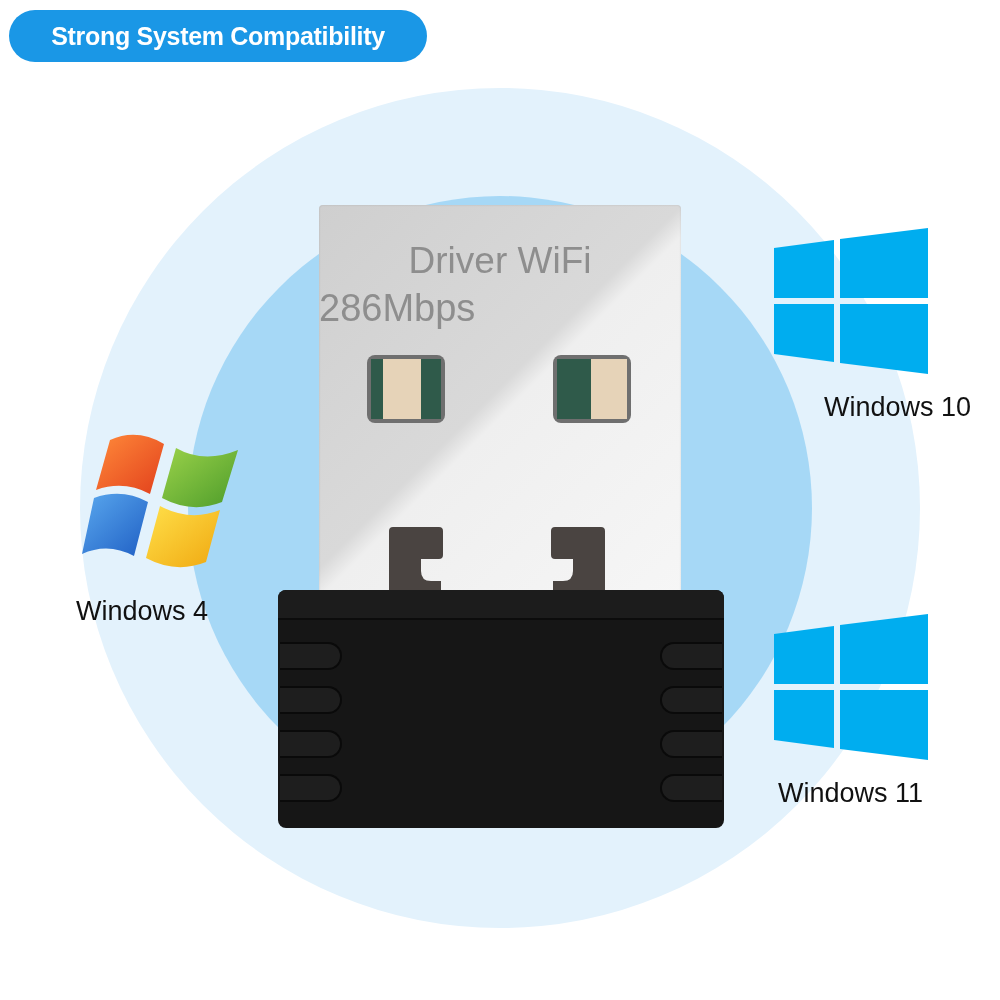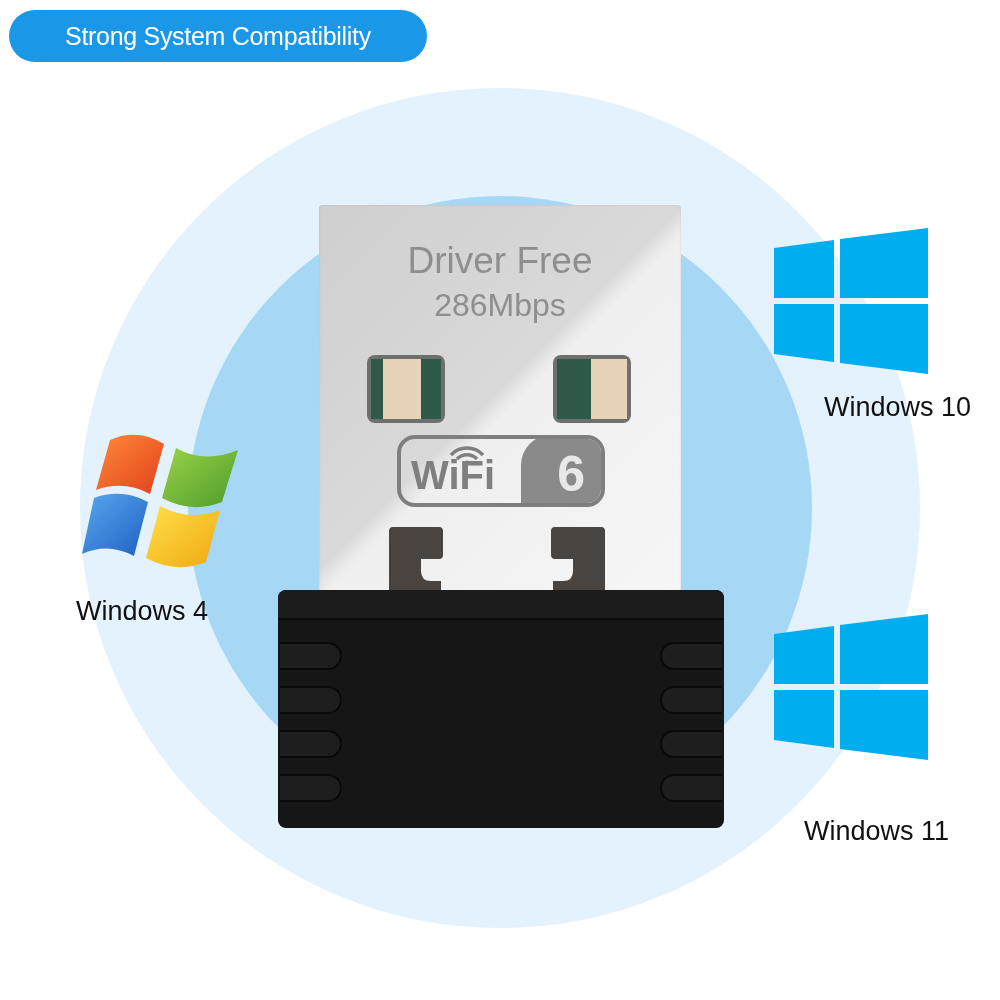--- a/index.html
+++ b/index.html
@@ -1,22 +1,22 @@
 <!DOCTYPE html>
 <html><head>
 <meta charset="utf-8">
 <style>
   html, body { margin:0; padding:0; }
   body { width:1000px; height:1000px; background:#ffffff; position:relative; overflow:hidden; font-family:"Liberation Sans", sans-serif; }
   .circle-outer { position:absolute; left:80px; top:88px; width:840px; height:840px; border-radius:50%; background:#e3f2fc; }
   .circle-inner { position:absolute; left:188px; top:196px; width:624px; height:624px; border-radius:50%; background:#a6d8f6; }
-  .badge { position:absolute; left:9px; top:10px; width:418px; height:52px; border-radius:26px; background:#1a97e6; color:#fff; font-weight:normal; font-size:25px; display:flex; align-items:center; justify-content:center; letter-spacing:-0.3px; }
+  .badge { position:absolute; left:9px; top:10px; width:418px; height:52px; border-radius:26px; background:#1a97e6; color:#fff; font-weight:bold; font-size:25px; display:flex; align-items:center; justify-content:center; letter-spacing:-0.3px; }
   .usb-metal { position:absolute; left:319px; top:205px; width:362px; height:395px; background:linear-gradient(135deg,#cfcfcf 0%,#d9d9d9 48%,#efefef 52%,#f6f6f6 100%); border-radius:4px 4px 0 0; box-shadow:inset 0 0 2px rgba(0,0,0,0.15); }
   .usb-text1 { position:absolute; left:0; width:100%; top:35px; text-align:center; font-size:37px; color:#8e8e8e; }
-  .usb-text2 { position:absolute; left:0; width:100%; top:82px; text-align:center; font-size:32px; color:#8e8e8e; }
+  .usb-text2 { position:absolute; left:0; width:100%; top:82px; text-align:left; font-size:38px; color:#8e8e8e; }
   .contact { position:absolute; top:150px; width:78px; height:68px; background:#6f6f6f; border-radius:8px; overflow:hidden; }
   .contact .pad { position:absolute; top:4px; bottom:4px; }
   .wifi6 { position:absolute; left:78px; top:230px; width:208px; height:72px; border:4px solid #7f7f7f; border-radius:18px; box-sizing:border-box; overflow:hidden; }
   .wifi6 .wifi-text { position:absolute; left:10px; top:14px; font-size:40px; font-weight:bold; color:#7f7f7f; }
   .wifi6 .six-bg { position:absolute; right:-4px; top:-4px; width:84px; height:72px; background:#8a8a8a; border-radius:30px 18px 18px 0; }
   .wifi6 .six { position:absolute; right:16px; top:6px; font-size:50px; font-weight:bold; color:#e8e8e8; }
   .wifi-arcs { position:absolute; left:46px; top:2px; }
   .tab { position:absolute; top:320px; width:62px; height:70px; }
   .usb-body { position:absolute; left:278px; top:590px; width:446px; height:238px; background:#161616; border-radius:8px; }
   .usb-body .lip { position:absolute; left:0; right:0; top:0; height:28px; background:#1c1c1c; border-radius:8px 8px 0 0; border-bottom:2px solid #0c0c0c; }
@@ -28,43 +28,33 @@
 </style>
 </head>
 <body>
 
 <div class="circle-outer"></div>
 <div class="circle-inner"></div>
 
 <div class="badge">Strong System Compatibility</div>
 
 <div class="usb-metal">
-  <div class="usb-text1">Driver Free</div>
+  <div class="usb-text1">Driver WiFi</div>
   <div class="usb-text2">286Mbps</div>
 
   <div class="contact" style="left:48px;">
     <div class="pad" style="left:4px;width:12px;background:#2f5a4a;"></div>
     <div class="pad" style="left:16px;width:38px;background:#e6d3b8;"></div>
     <div class="pad" style="left:54px;width:20px;background:#2f5a4a;"></div>
   </div>
   <div class="contact" style="left:234px;">
     <div class="pad" style="left:4px;width:34px;background:#2f5a4a;"></div>
     <div class="pad" style="left:38px;width:36px;background:#e6d3b8;"></div>
   </div>
 
-  <div class="wifi6">
-    <svg class="wifi-arcs" width="40" height="24" viewBox="0 0 40 24">
-      <path d="M4 14 A22 22 0 0 1 36 14" stroke="#7f7f7f" stroke-width="3.5" fill="none"></path>
-      <path d="M10 18 A14 14 0 0 1 30 18" stroke="#7f7f7f" stroke-width="3.5" fill="none"></path>
-      <circle cx="20" cy="22" r="2.5" fill="#7f7f7f"></circle>
-    </svg>
-    <span class="wifi-text">WiFi</span>
-    <div class="six-bg"></div>
-    <span class="six">6</span>
-  </div>
 
   <svg class="tab" style="left:66px;" viewBox="0 0 62 70">
     <path d="M4 6 Q4 2 8 2 L54 2 Q58 2 58 6 L58 30 Q58 34 54 34 L36 34 L36 46 Q36 56 46 56 L56 56 L56 70 L4 70 Z" fill="#4a4441"></path>
   </svg>
   <svg class="tab" style="left:228px;" viewBox="0 0 62 70">
     <path d="M4 6 Q4 2 8 2 L54 2 Q58 2 58 6 L58 70 L6 70 L6 56 L16 56 Q26 56 26 46 L26 34 L8 34 Q4 34 4 30 Z" fill="#4a4441"></path>
   </svg>
 </div>
 
 <div class="usb-body">
@@ -112,13 +102,13 @@
   <path d="M66 76 L154 76 L154 146 L66 135 Z" fill="#00adef"></path>
 </svg>
 <div class="os-label" style="left:824px;top:392px;">Windows 10</div>
 
 <svg class="win-logo" style="left:774px;top:614px;" width="156" height="146" viewBox="0 0 156 146">
   <path d="M0 20 L60 12 L60 70 L0 70 Z" fill="#00adef"></path>
   <path d="M66 11 L154 0 L154 70 L66 70 Z" fill="#00adef"></path>
   <path d="M0 76 L60 76 L60 134 L0 126 Z" fill="#00adef"></path>
   <path d="M66 76 L154 76 L154 146 L66 135 Z" fill="#00adef"></path>
 </svg>
-<div class="os-label" style="left:778px;top:816px;margin-left:26px;">Windows 11</div>
+<div class="os-label" style="left:778px;top:778px;">Windows 11</div>
 
 </body></html>

